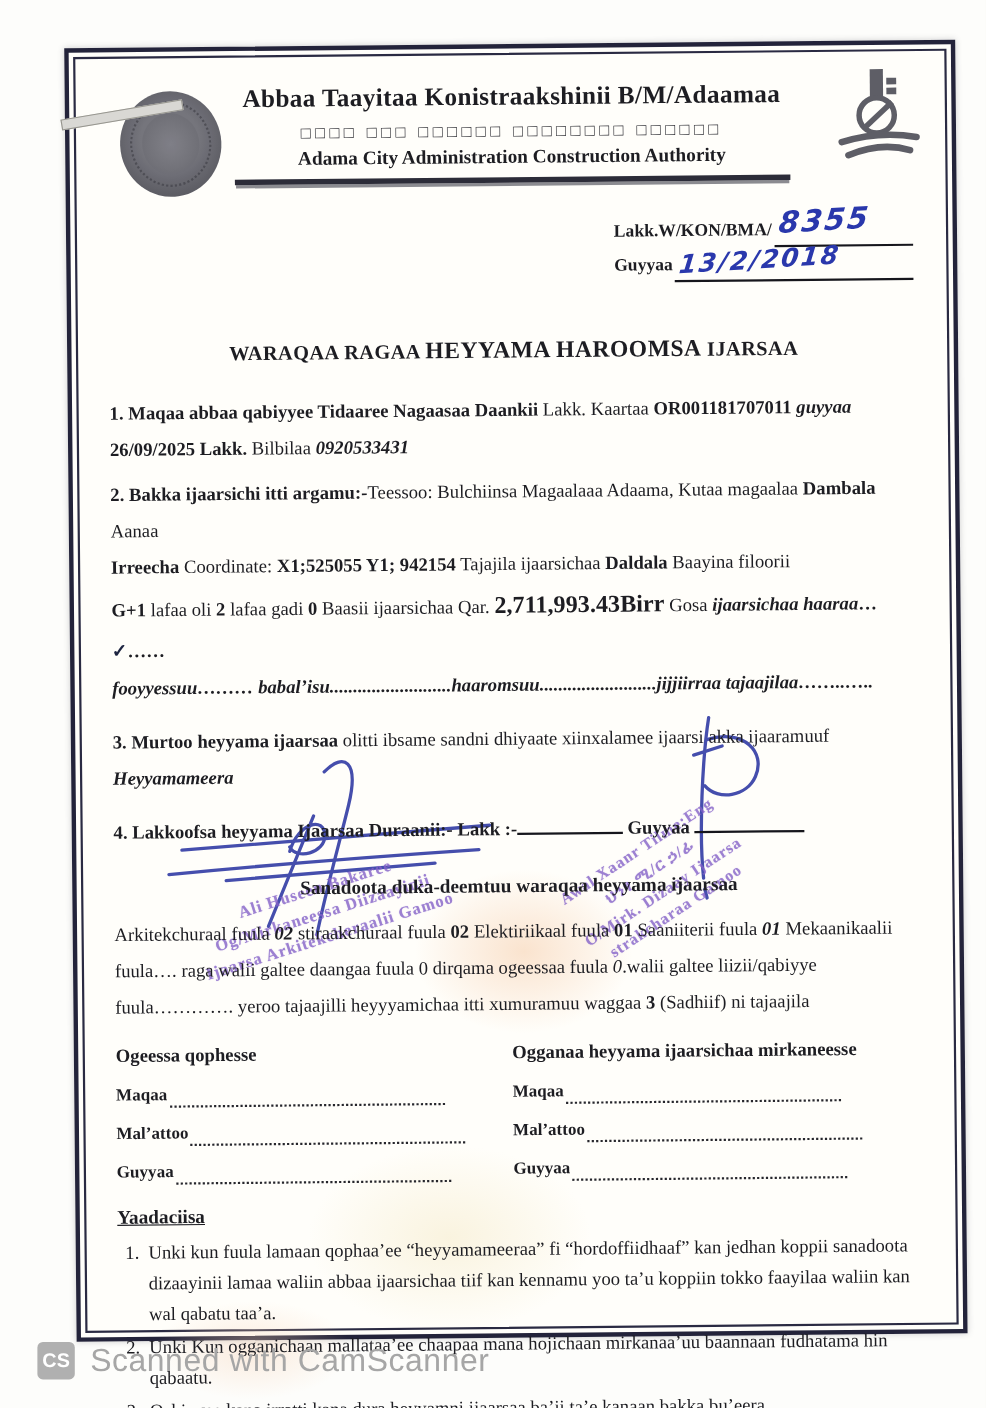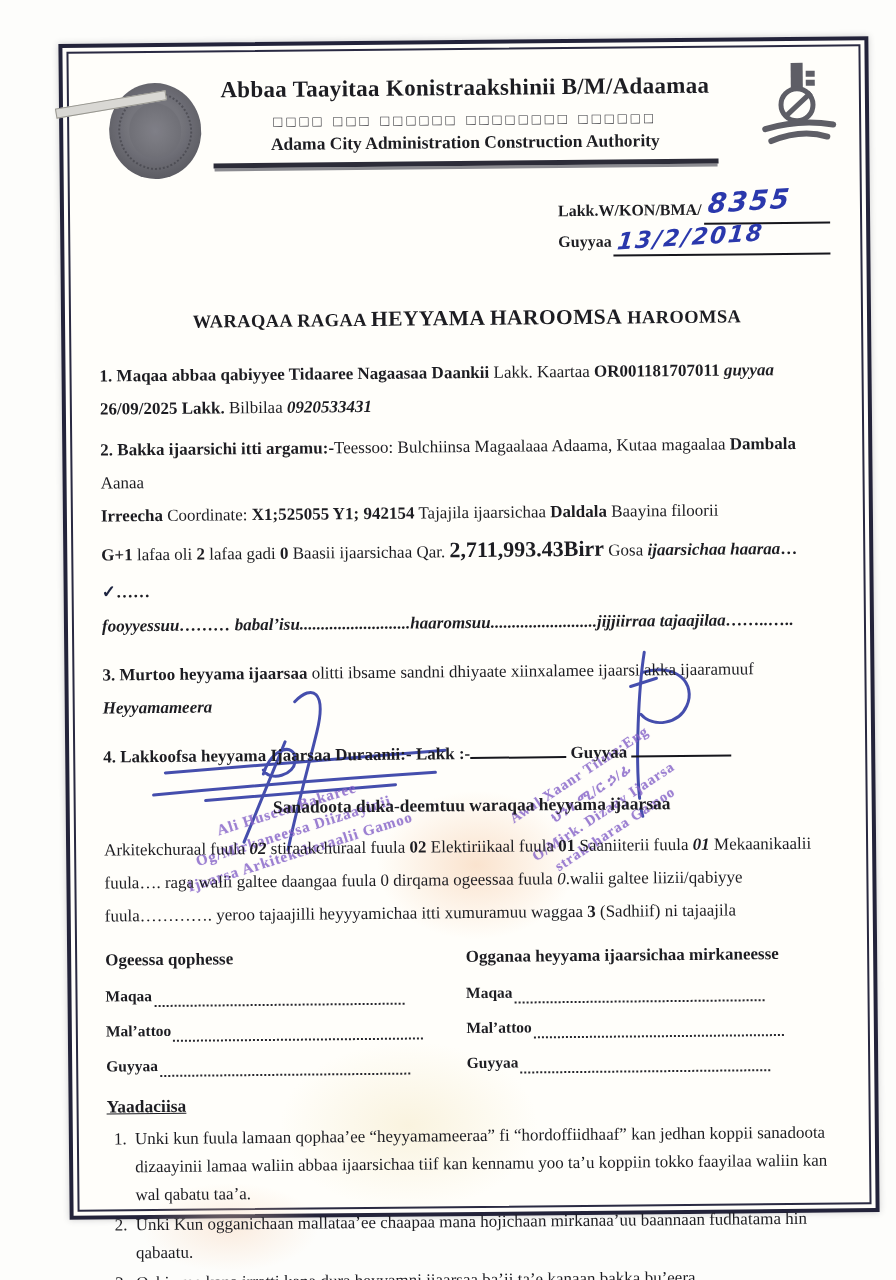--- a/index.html
+++ b/index.html
@@ -153,21 +153,21 @@
           </div>
           <div class="refrow">
             <span>Guyyaa</span>
             <span class="refline">
               <span class="hand date">13/2/2018</span>
             </span>
           </div>
         </div>
 
         <div class="doctitle">
-          <span class="t-sm">WARAQAA RAGAA </span><span class="t-lg">HEYYAMA HAROOMSA</span><span class="t-sm"> HAROOMSA</span>
+          <span class="t-sm">WARAQAA RAGAA </span><span class="t-lg">HEYYAMA HAROOMSA</span><span class="t-sm"> IJARSAA</span>
         </div>
 
         <div class="para gap"><span style="font-weight: bold;">1. Maqaa abbaa qabiyyee </span><span style="font-weight: bold;">Tidaaree Nagaasaa Daankii </span><span>Lakk. Kaartaa </span><span style="font-weight: bold;">OR001181707011 </span><span style="font-weight: bold; font-style: italic;">guyyaa</span><br><span style="font-weight: bold;">26/09/2025 </span><span style="font-weight: bold;">Lakk. </span><span>Bilbilaa </span><span style="font-weight: bold; font-style: italic;">0920533431</span></div>
         <div class="para"><span style="font-weight: bold;">2. Bakka ijaarsichi itti argamu:-</span><span>Teessoo: Bulchiinsa Magaalaaa Adaama, Kutaa magaalaa </span><span style="font-weight: bold;">Dambala</span><span> Aanaa</span><br><span style="font-weight: bold;">Irreecha</span><span> Coordinate: </span><span style="font-weight: bold;">X1;525055 Y1; 942154</span><span>  Tajajila ijaarsichaa </span><span style="font-weight: bold;">Daldala</span><span> Baayina filoorii</span><br><span style="font-weight: bold;">G+1</span><span> lafaa oli </span><span style="font-weight: bold;">2</span><span> lafaa gadi  </span><span style="font-weight: bold;">0</span><span> Baasii ijaarsichaa Qar. </span><span style="font-weight: bold; font-size: 22px;">2,711,993.43Birr</span><span> Gosa </span><span style="font-weight: bold; font-style: italic;">ijaarsichaa  haaraa</span><span style="font-weight: bold;">…</span><span class="ink">✓</span><span style="font-weight: bold;">……</span><br><span style="font-weight: bold; font-style: italic;">fooyyessuu……… babal’isu..........................haaromsuu.........................jijjiirraa tajaajilaa……..…..</span></div>
         <div class="para gap"><span style="font-weight: bold;">3. Murtoo heyyama ijaarsaa</span><span> olitti ibsame sandni dhiyaate xiinxalamee ijaarsi akka ijaaramuuf  </span><span style="font-weight: bold; font-style: italic;">Heyyamameera</span></div>
         <div class="para gap"><span style="font-weight: bold;">4. Lakkoofsa heyyama Ijaarsaa Duraanii:- Lakk :-</span><span class="blank" style="width: 96px;"></span><span style="font-weight: bold;"> Guyyaa  </span><span class="blank" style="width: 100px;"></span></div>
 
         <div class="subtitle">Sanadoota duka-deemtuu waraqaa heyyama ijaarsaa</div>
         <div class="para"><span>Arkitekchuraal fuula </span><span style="font-weight: bold; font-style: italic;">02</span><span> stiraakchuraal fuula </span><span style="font-weight: bold;">02</span><span> Elektiriikaal fuula </span><span style="font-weight: bold;">01</span><span> Saaniiterii fuula </span><span style="font-weight: bold; font-style: italic;">01</span><span> Mekaanikaalii</span><br><span>fuula…. raga walii galtee daangaa fuula 0 dirqama ogeessaa fuula </span><span style="font-style: italic;">0</span><span>.walii galtee liizii/qabiyye</span><br><span>fuula…………. yeroo tajaajilli heyyyamichaa itti xumuramuu waggaa </span><span style="font-weight: bold;">3</span><span> (Sadhiif) ni tajaajila</span></div>
 
@@ -208,13 +208,17 @@
         <ol class="notes">
           <li>Unki kun fuula lamaan qophaa’ee “heyyamameeraa” fi “hordoffiidhaaf” kan jedhan koppii sanadoota dizaayinii lamaa waliin abbaa ijaarsichaa tiif kan kennamu yoo ta’u koppiin tokko faayilaa waliin kan wal qabatu taa’a.</li>
           <li>Unki Kun ogganichaan mallataa’ee chaapaa mana hojichaan mirkanaa’uu baannaan fudhatama hin qabaatu.</li>
           <li>Qabiyyee kana irratti kana dura heyyamni ijaarsaa ba’ii ta’e kanaan bakka bu’eera.</li>
         </ol>
 
       </div>
     </div>
   </div>
 
+  <div class="wm">
+    <div class="wm-icon">CS</div>
+    <div class="wm-text">Scanned with CamScanner</div>
+  </div>
 </div>
 
 </body></html>

